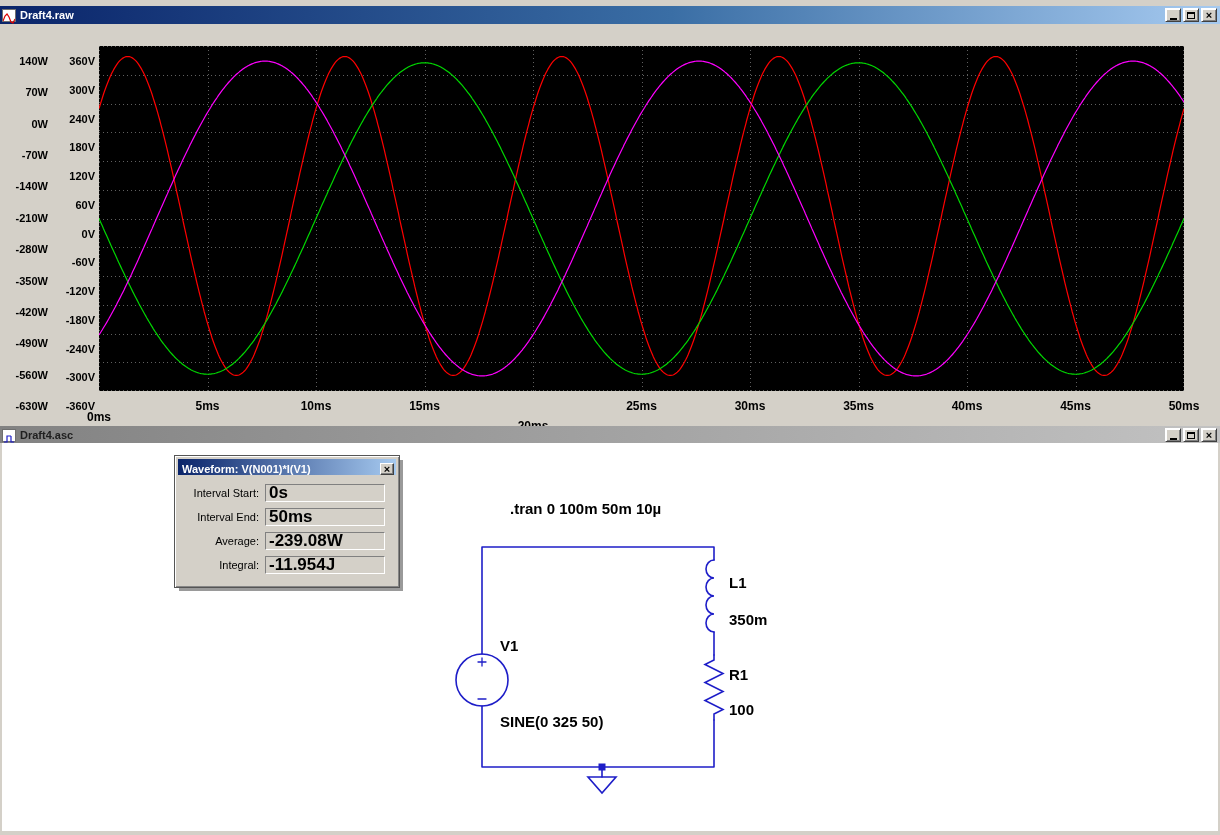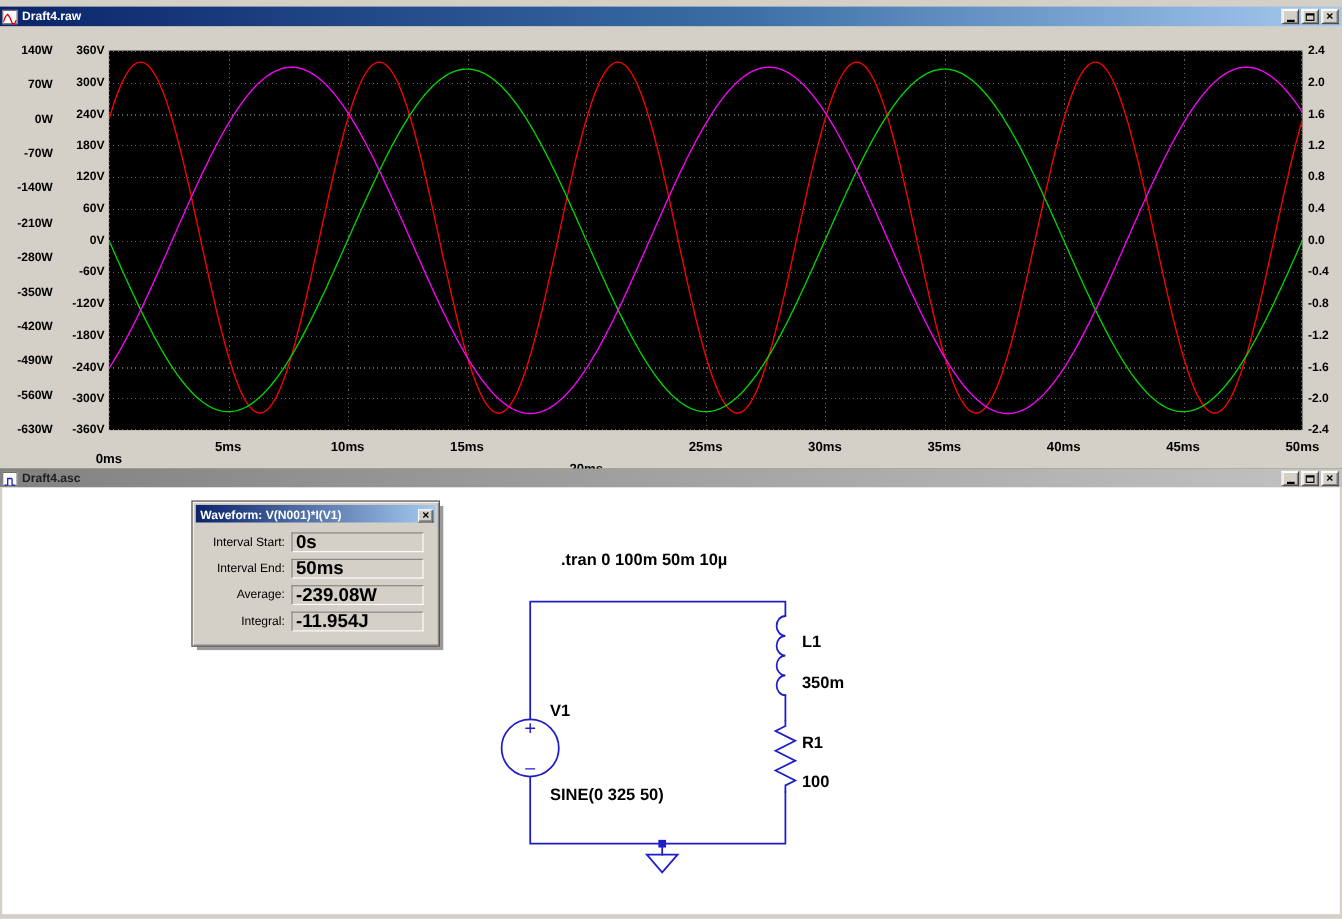--- a/index.html
+++ b/index.html
@@ -19,21 +19,21 @@
   .win-btn { width:16px; height:14px; background:#d4d0c8; border:1px solid; border-color:#fff #404040 #404040 #fff;
              box-shadow:inset 1px 1px 0 #fff, inset -1px -1px 0 #808080;
              display:flex; align-items:center; justify-content:center; color:#000;
              font:bold 11px/10px "Liberation Sans",sans-serif; }
   .g-min { width:7px; height:2px; background:#000; margin-top:7px; }
   .g-res { width:8px; height:7px; border:1px solid #000; border-top:2px solid #000; }
 
   .plot-pane { position:absolute; left:0; top:24px; right:0; bottom:0; background:#d4d0c8; }
   .legend { position:absolute; left:99px; top:5px; width:1085px; display:flex; font-size:11px; font-weight:bold; }
   .legend span { flex:1; text-align:center; cursor:default; }
-  .w-axis,.v-axis,.i-axis { position:absolute; top:16px; height:357px; display:flex; flex-direction:column;
+  .w-axis,.v-axis,.i-axis { position:absolute; top:31px; height:357px; display:flex; flex-direction:column;
      justify-content:space-between; font-size:11px; font-weight:bold; color:#000; }
   .w-axis { left:0; width:48px; align-items:flex-end; }
   .v-axis { left:50px; width:45px; align-items:flex-end; }
   .i-axis { left:1189px; width:31px; align-items:flex-start; overflow:hidden; }
   .w-axis span,.v-axis span,.i-axis span { height:12px; line-height:12px; white-space:nowrap; }
   #wave-svg { position:absolute; left:99px; top:22px; display:block; }
   .x-labels { position:absolute; inset:0; pointer-events:none; }
   .xlab { position:absolute; top:375px; width:80px; text-align:center; font-size:12px; font-weight:bold; color:#000; }
 
   
@@ -103,35 +103,20 @@
           <span>180V</span>
           <span>120V</span>
           <span>60V</span>
           <span>0V</span>
           <span>-60V</span>
           <span>-120V</span>
           <span>-180V</span>
           <span>-240V</span>
           <span>-300V</span>
           <span>-360V</span>
-        </div>
-      <div class="i-axis">
-          <span>2.4</span>
-          <span>2.0</span>
-          <span>1.6</span>
-          <span>1.2</span>
-          <span>0.8</span>
-          <span>0.4</span>
-          <span>0.0</span>
-          <span>-0.4</span>
-          <span>-0.8</span>
-          <span>-1.2</span>
-          <span>-1.6</span>
-          <span>-2.0</span>
-          <span>-2.4</span>
         </div>
       <svg id="wave-svg" width="1085" height="345" viewBox="0 0 1085 345" style="background: rgb(0, 0, 0);">
           <line x1="0.5" y1="0" x2="0.5" y2="345" stroke="#606060" stroke-width="1" stroke-dasharray="1 3" shape-rendering="crispEdges"></line>
           <line x1="109.5" y1="0" x2="109.5" y2="345" stroke="#606060" stroke-width="1" stroke-dasharray="1 3" shape-rendering="crispEdges"></line>
           <line x1="217.5" y1="0" x2="217.5" y2="345" stroke="#606060" stroke-width="1" stroke-dasharray="1 3" shape-rendering="crispEdges"></line>
           <line x1="326.5" y1="0" x2="326.5" y2="345" stroke="#606060" stroke-width="1" stroke-dasharray="1 3" shape-rendering="crispEdges"></line>
           <line x1="434.5" y1="0" x2="434.5" y2="345" stroke="#606060" stroke-width="1" stroke-dasharray="1 3" shape-rendering="crispEdges"></line>
           <line x1="543.5" y1="0" x2="543.5" y2="345" stroke="#606060" stroke-width="1" stroke-dasharray="1 3" shape-rendering="crispEdges"></line>
           <line x1="651.5" y1="0" x2="651.5" y2="345" stroke="#606060" stroke-width="1" stroke-dasharray="1 3" shape-rendering="crispEdges"></line>
           <line x1="760.5" y1="0" x2="760.5" y2="345" stroke="#606060" stroke-width="1" stroke-dasharray="1 3" shape-rendering="crispEdges"></line>

